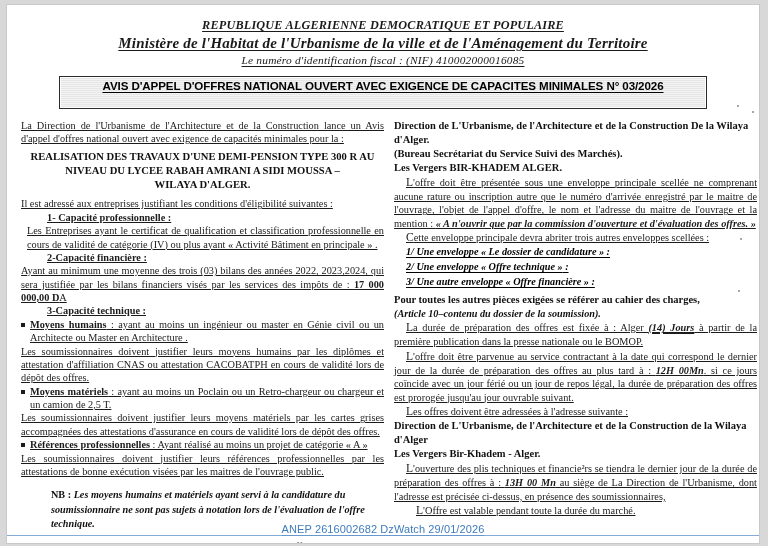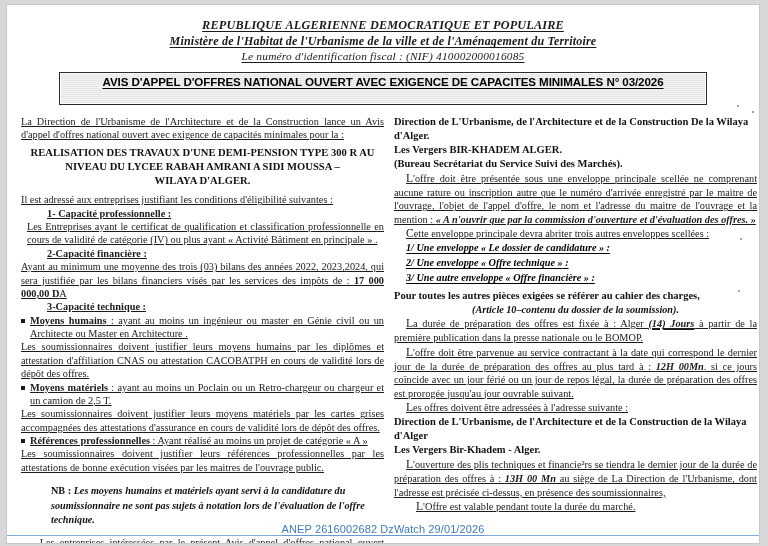--- a/index.html
+++ b/index.html
@@ -37,21 +37,21 @@
     font-weight: bold;
     color: #1a1a1a;
     line-height: 1.34;
     letter-spacing: .2px;
   }
   .hdr-line > span {
     text-decoration: underline;
     text-underline-offset: 2px;
   }
   .hdr-1 { font-size: 12.2px; }
-  .hdr-2 { font-size: 12px; }
+  .hdr-2 { font-size: 15px; }
   .hdr-3 { font-size: 11.4px; font-weight: normal; }
 
   
   .title-banner {
     margin: 7px auto 0 auto;
     width: 648px;
     height: 33px;
     border: 1px solid #2b2b2b;
     box-sizing: border-box;
     background:
@@ -146,21 +146,20 @@
   .indent-1 { padding-left: 22px; }
 
   .r-center-b {
     text-align: left;
     font-weight: bold;
     font-size: 10.5px;
     line-height: 1.34;
     color: #111;
   }
   .r-center-i {
-    text-align: center;
     font-weight: bold;
     font-style: italic;
     font-size: 10.2px;
     line-height: 1.34;
     color: #111;
   }
   .env-line {
     font-style: italic;
     font-weight: bold;
     font-size: 10.2px;
@@ -270,22 +269,22 @@
 
       <div class="sp"></div>
       <div class="sp-s"></div>
 
       <p class="just hang" style="padding-left:18px;">- Les entreprises  intéressées par le présent Avis d'appel d'offres national ouvert peuvent retirer le cahier des charges au niveau de :</p>
     </div>
 
     <div class="col">
 
       <div class="r-center-b">Direction de L'Urbanisme, de l'Architecture et de la Construction  De la Wilaya d'Alger.</div>
+      <div class="r-center-b">(Bureau Secrétariat du Service Suivi des Marchés).</div>
       <div class="r-center-b">Les Vergers BIR-KHADEM ALGER.</div>
-      <div class="r-center-b">(Bureau Secrétariat du Service Suivi des Marchés).</div>
 
       <p class="just" style="text-indent:12px;"><span class="dropcap">L</span><span>'offre doit être présentée sous une enveloppe principale scellée ne comprenant aucune rature ou inscription autre que le numéro d'arrivée enregistré par le maitre de l'ouvrage, l'objet de l'appel d'offre, le nom et l'adresse du maitre de l'ouvrage et la mention : </span><span class="b i">« A n'ouvrir que par la commission d'ouverture et d'évaluation des offres. »</span></p>
 
       <p class="just" style="text-indent:12px;"><span class="dropcap">C</span><span>ette enveloppe principale devra abriter trois autres enveloppes scellées :</span></p>
 
       <div class="env-line"><span>1/ Une enveloppe « Le dossier de candidature » :</span></div>
       <div class="env-line"><span>2/ Une enveloppe « Offre technique »</span><span style="text-decoration:none"> :</span></div>
       <div class="env-line"><span>3/ Une autre enveloppe « Offre financière »</span><span style="text-decoration:none"> :</span></div>
 
       <div class="sp-s"></div>

